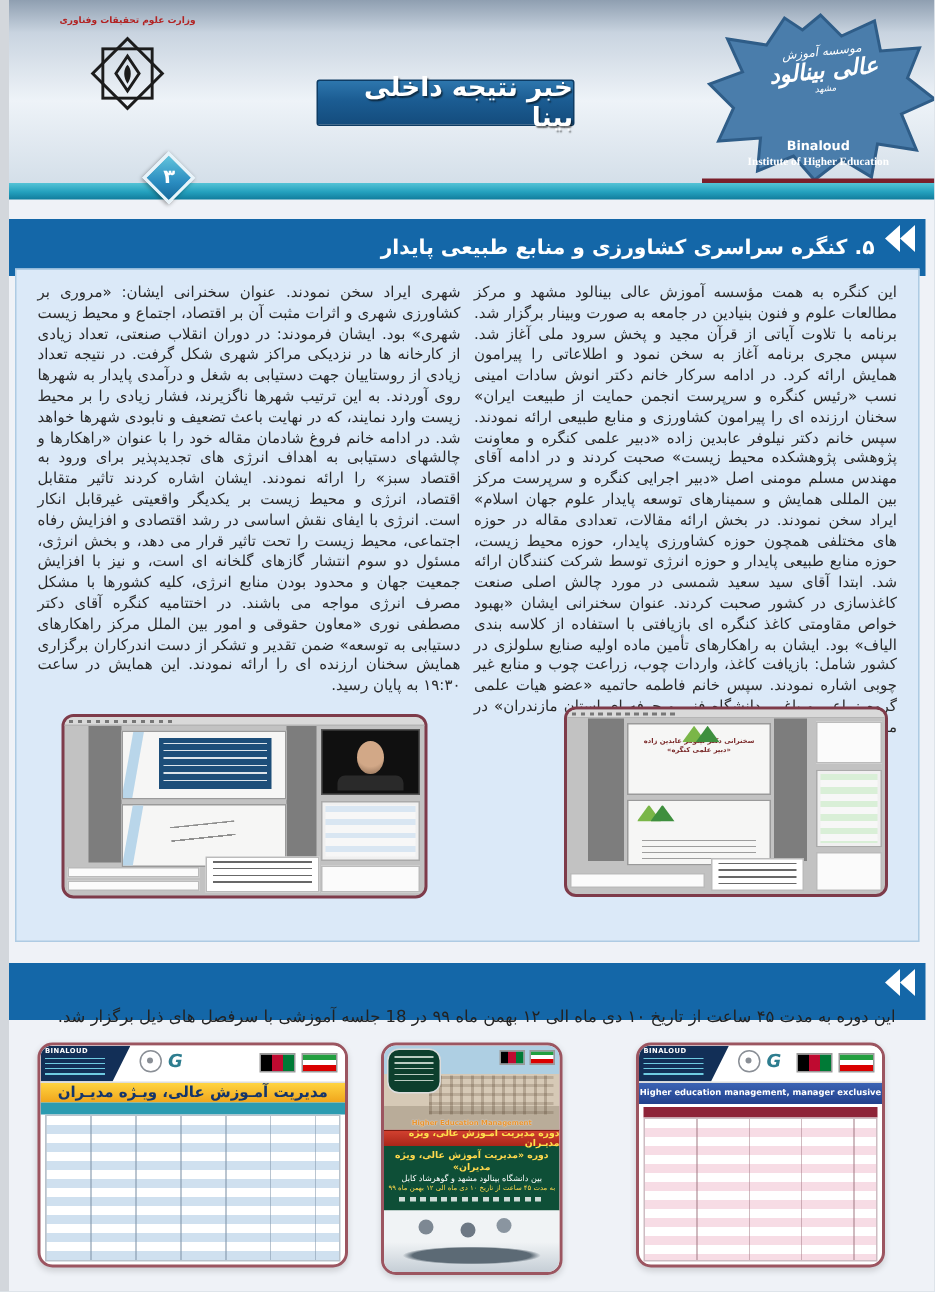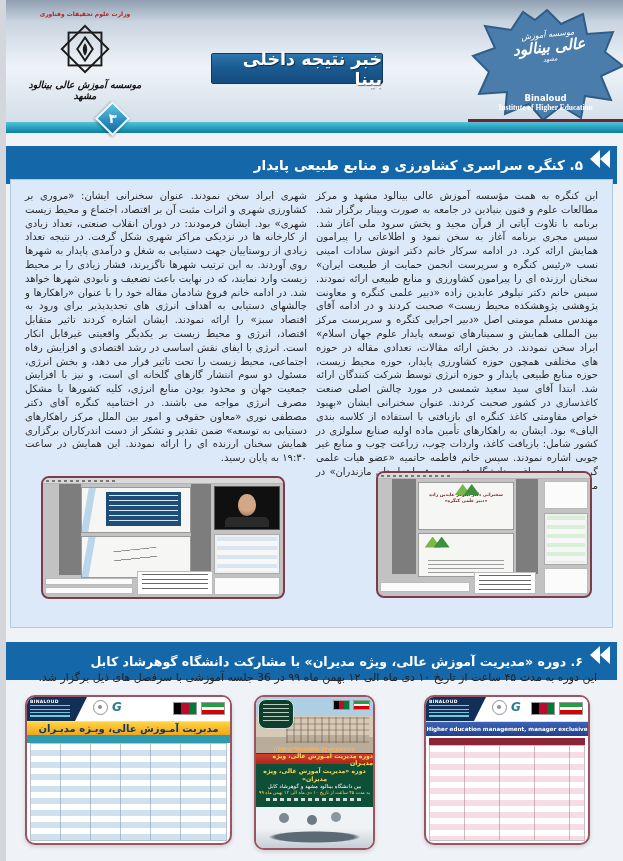--- a/index.html
+++ b/index.html
@@ -188,21 +188,20 @@
     <div class="ministry">
       <div class="m-top">وزارت علوم تحقیقات وفناوری</div>
       <svg width="58" height="58" viewBox="0 0 60 60">
         <g fill="none" stroke="#1c1c1c" stroke-width="2">
           <rect x="13" y="13" width="34" height="34"></rect>
           <rect x="13" y="13" width="34" height="34" transform="rotate(45 30 30)"></rect>
           <path d="M30 18 L38 30 L30 42 L22 30 Z"></path>
         </g>
         <path d="M30 24 C33 27 33 33 30 37 C27 33 27 27 30 24 Z" fill="#1c1c1c"></path>
       </svg>
-      <div class="m-bottom">موسسه آموزش عالی بینالود مشهد</div>
     </div>
 
     <div class="title-banner">
       <span>خبر نتیجه داخلی بینا</span>
     </div>
 
     <div class="inst-logo">
       <svg width="152" height="112" viewBox="0 0 152 112">
         <path fill="#4a7dab" stroke="#2f5d88" stroke-width="2" d="M76 2 L90 16 L112 6 L116 26 L142 24 L134 44 L152 58 L130 68 L140 92 L114 88 L110 110 L90 98 L72 112 L58 96 L34 106 L36 84 L8 86 L18 64 L2 48 L24 40 L14 18 L40 22 L52 4 L64 12 Z"></path>
       </svg>
@@ -293,28 +292,27 @@
       <div class="ws-panel" style="right:3px;top:99px;width:66px;height:18px;"></div>
       <div class="ws-panel" style="left:2px;bottom:12px;width:88px;height:7px;"></div>
       <div class="ws-panel" style="left:2px;bottom:3px;width:88px;height:7px;"></div>
       <div class="ws-info" style="left:94px;bottom:2px;width:76px;height:24px;">
           <i></i>
         </div>
     </div>
   </div>
 
   <div class="sec-bar bar6">
-    <span>۶. دوره «مدیریت آموزش عالی، ویژه مدیران» با مشارکت دانشگاه گوهرشاد کابل</span>
     <svg class="chev" width="22" height="18" viewBox="0 0 22 18">
       <polygon points="12,0 2,9 12,18" fill="#fff"></polygon>
       <polygon points="22,0 12,9 22,18" fill="#fff"></polygon>
     </svg>
   </div>
 
-  <div class="intro6">این دوره به مدت ۴۵ ساعت از تاریخ ۱۰ دی ماه الی ۱۲ بهمن ماه ۹۹ در 36 جلسه آموزشی با سرفصل های ذیل برگزار شد.</div>
+  <div class="intro6">این دوره به مدت ۴۵ ساعت از تاریخ ۱۰ دی ماه الی ۱۲ بهمن ماه ۹۹ در 18 جلسه آموزشی با سرفصل های ذیل برگزار شد.</div>
 
   <div class="poster poster-l">
     <div class="p-head">
       <div class="ph-navy">
         <span class="brand">BINALOUD</span>
           <i></i>
       </div>
       <div class="ph-logos">
         <div class="logo-dot"></div>
         <span class="logo-g">G</span>

